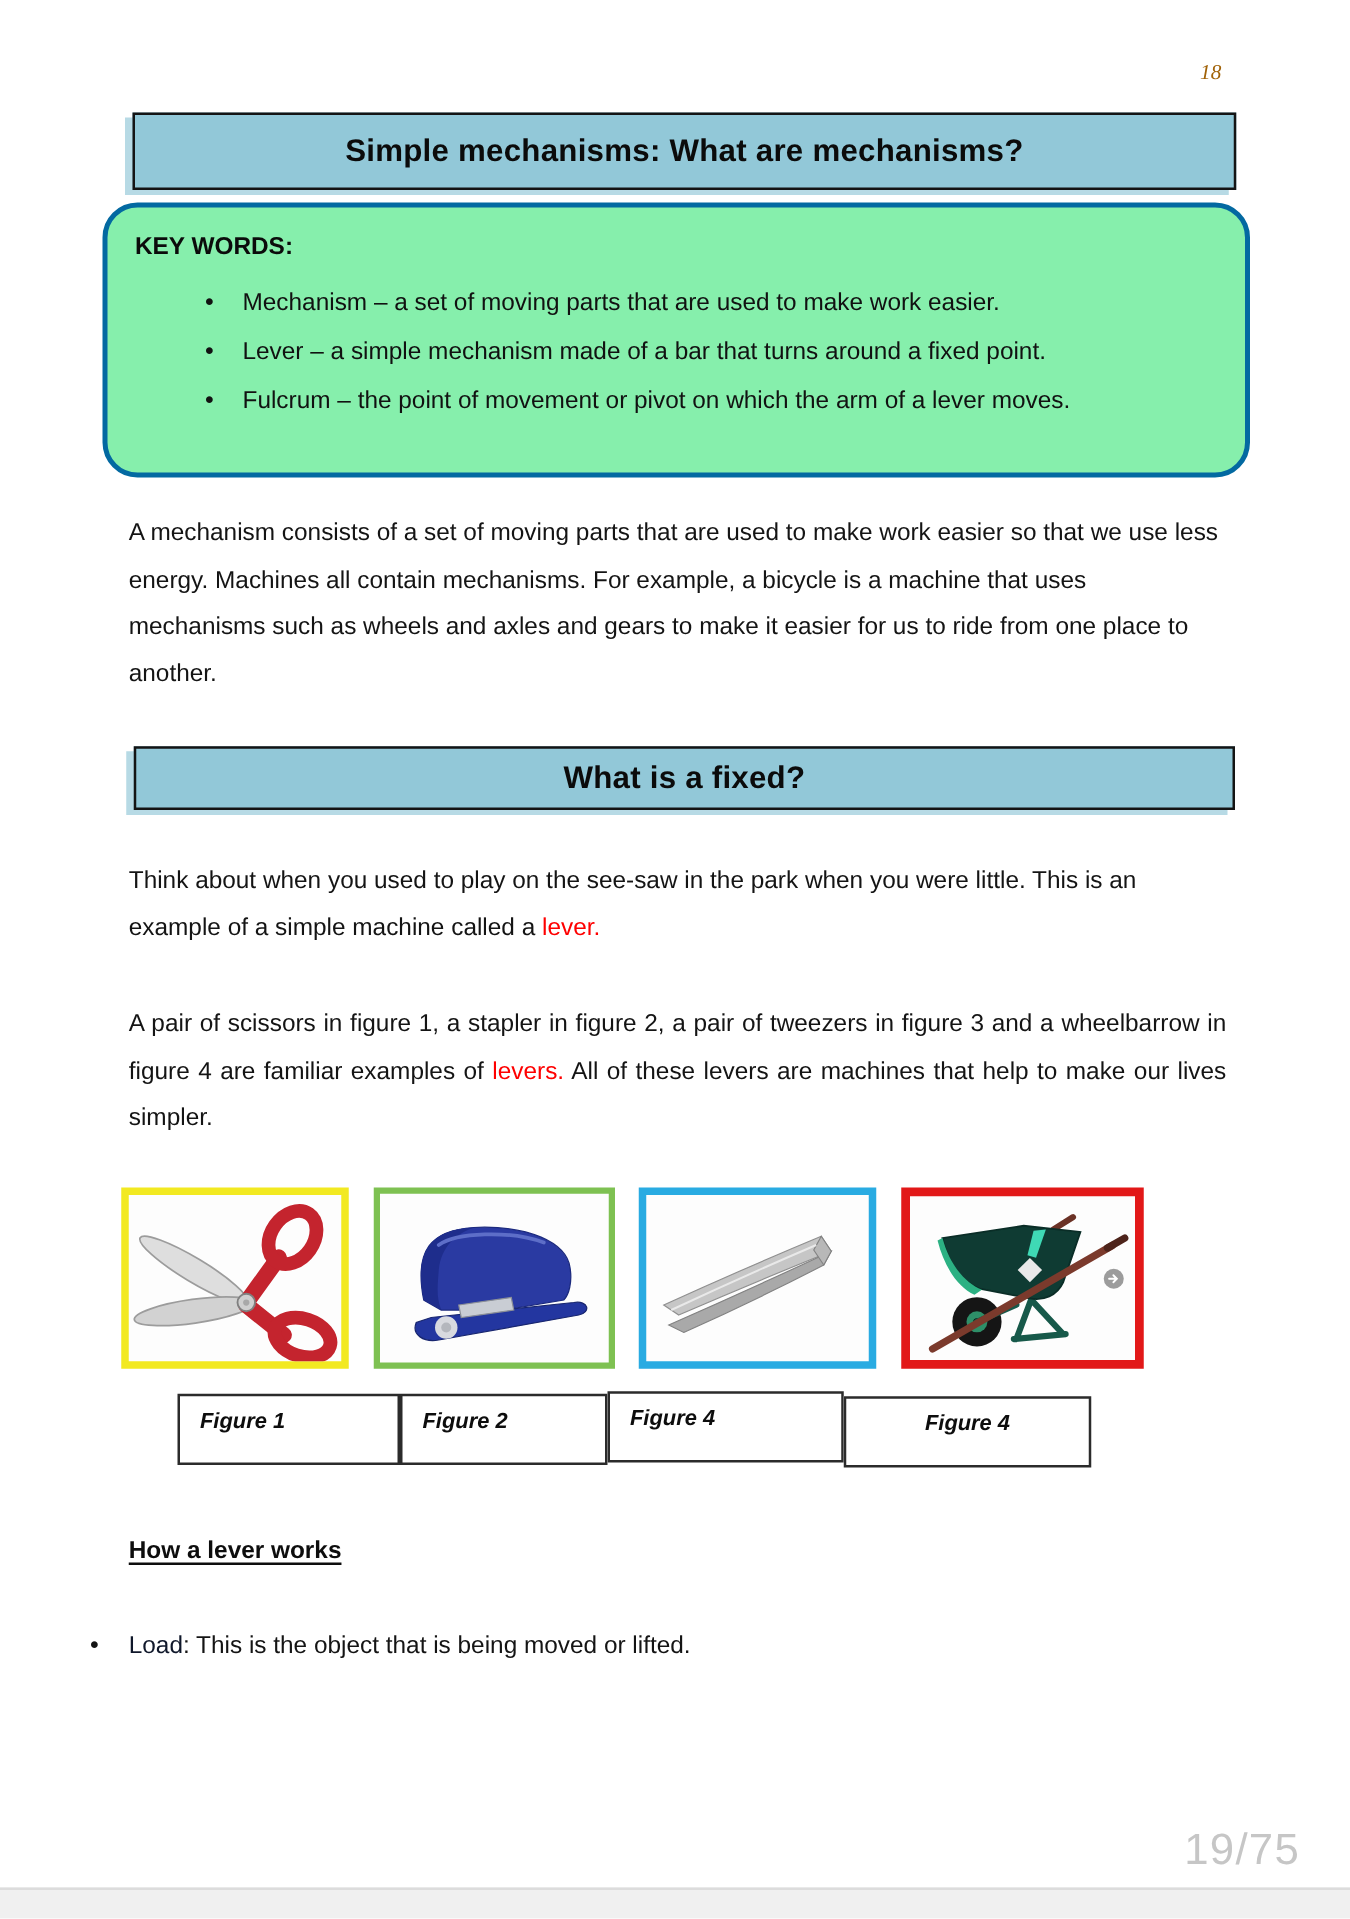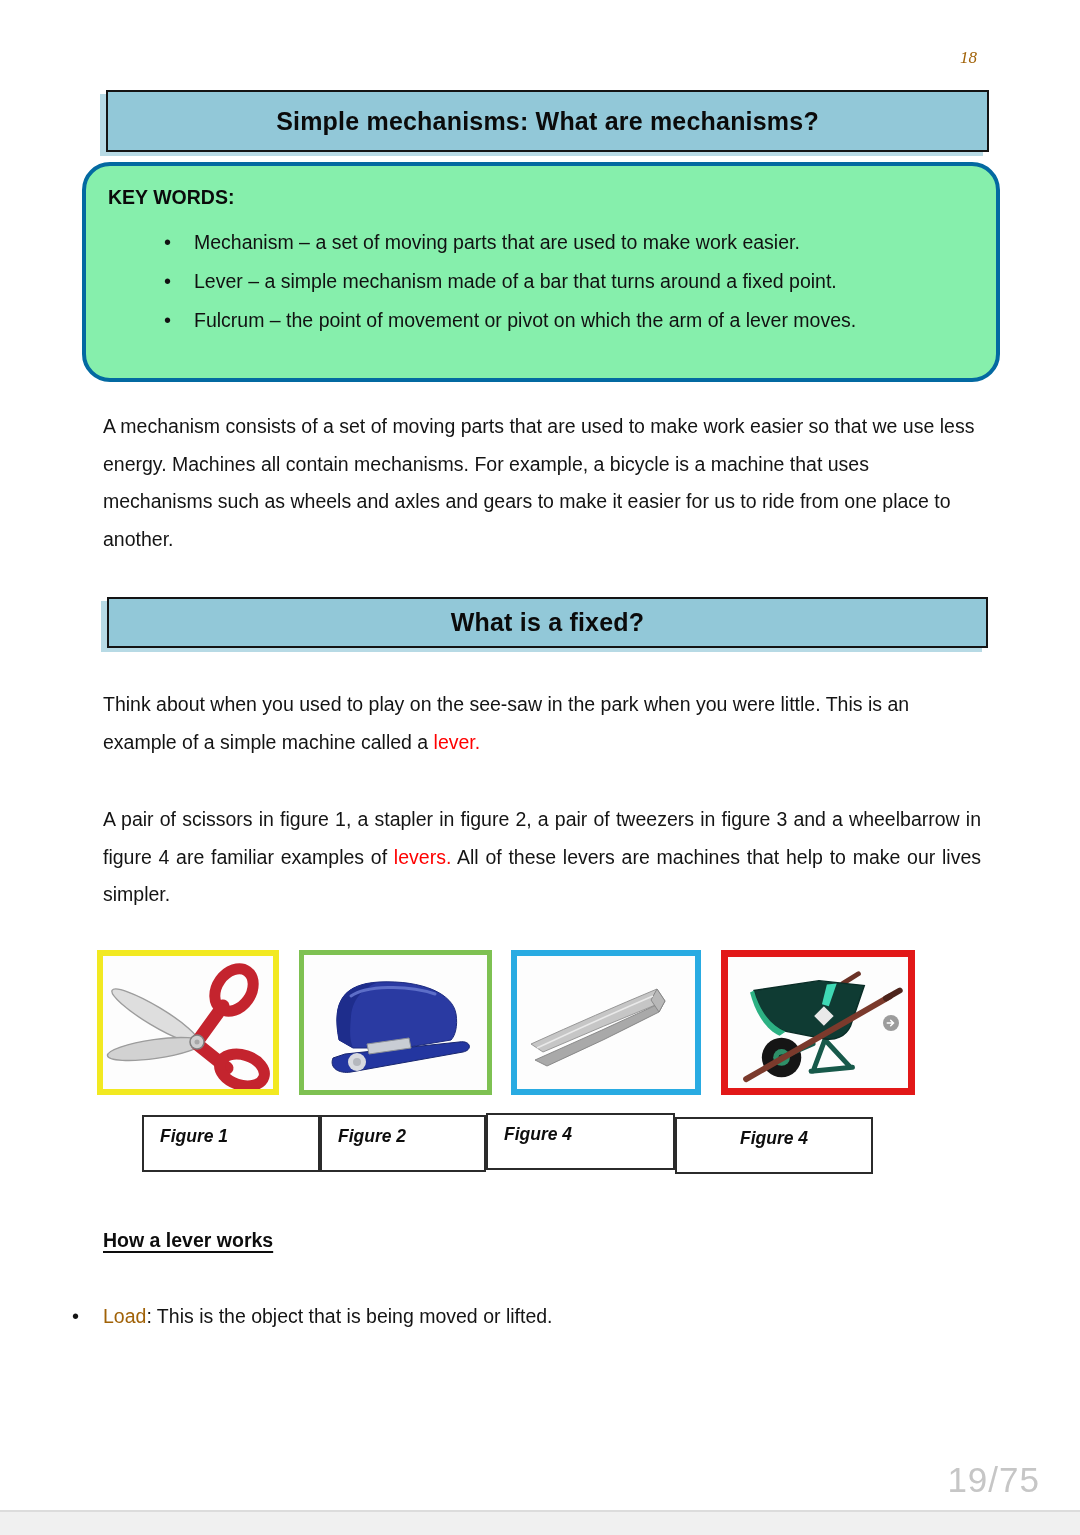--- a/index.html
+++ b/index.html
@@ -120,21 +120,21 @@
     position:relative; padding-left:31px;
     font-size:19.5px; line-height:26px;
     margin-bottom:14px; color:#141414;
   }
   .lever-bullets li::before {
     content:"\2022";
     position:absolute; left:0; top:0;
     font-size:20px;
   }
   .term-fulcrum { color:#a3bedd; }
-  .term-load { color:#a16207;margin-top:32px; }
+  .term-load { color:#0f172a;margin-top:32px; }
 
   
   .bottom-bar {
     position:absolute; left:0; top:1510px; width:1080px; height:25px;
     background:#f0f0f0; border-top:2px solid #dcdcdc;
   }
   .page-indicator {
     position:absolute; top:1460px; right:40px;
     font-size:35px; color:#c6c6c6; letter-spacing:1px;
   }

